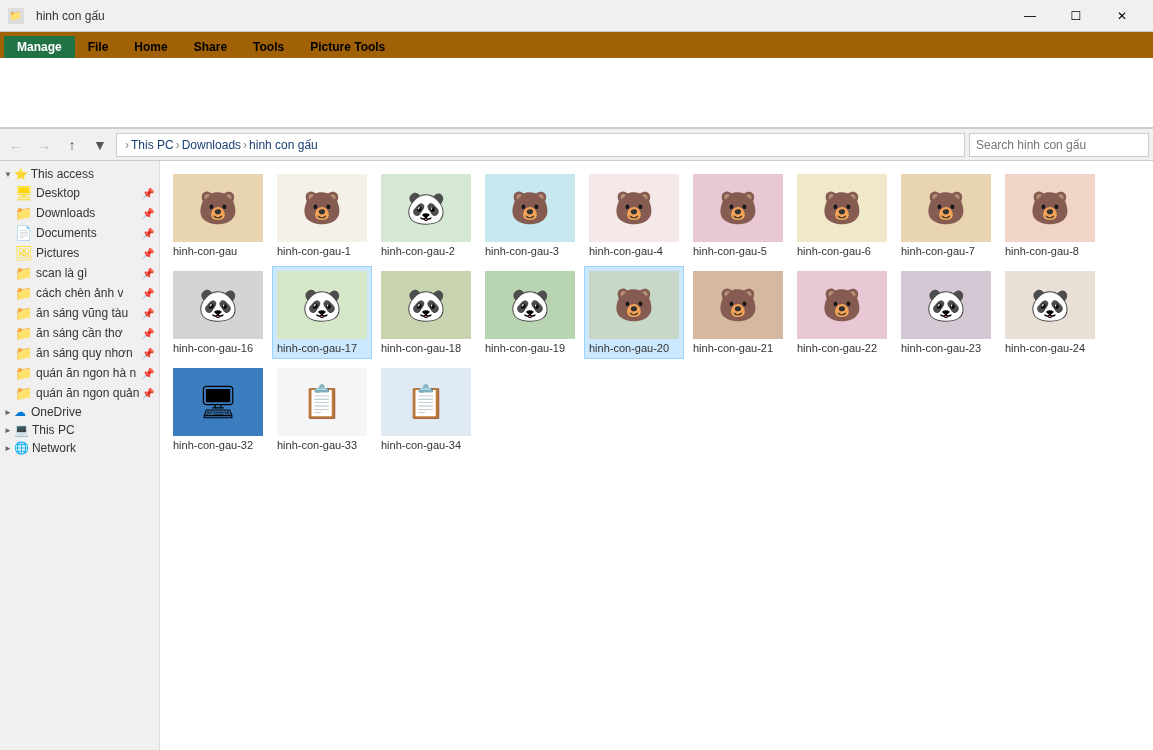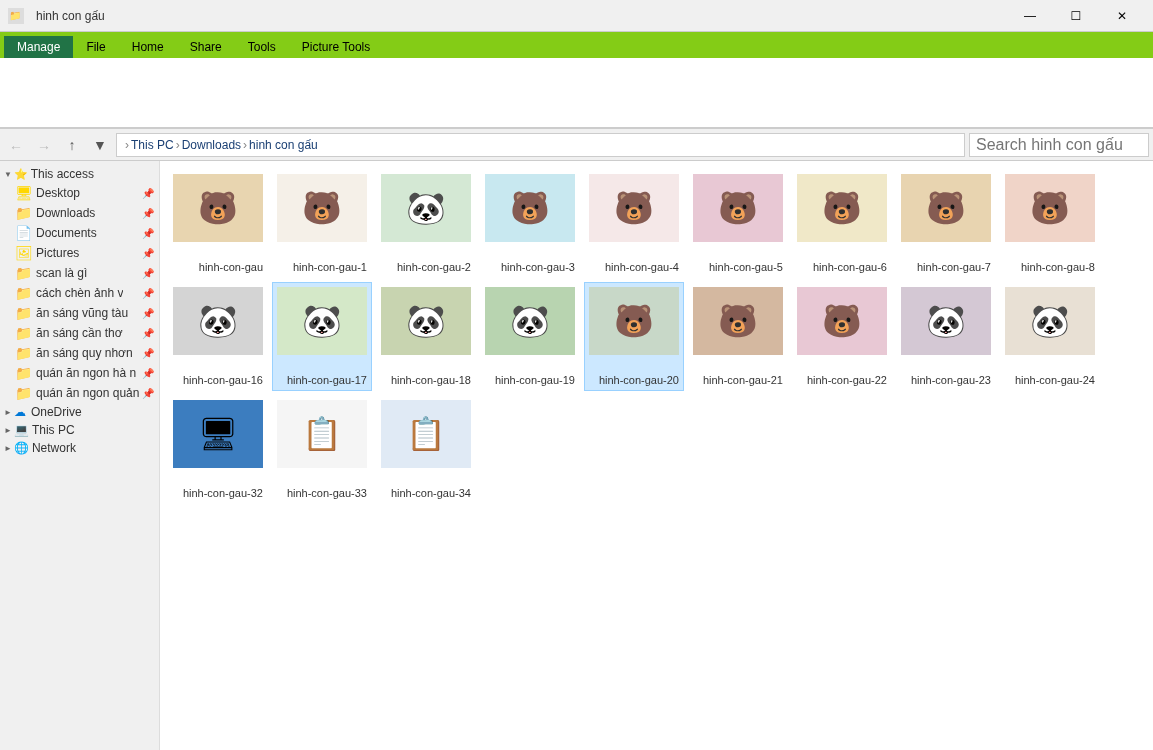--- a/index.html
+++ b/index.html
@@ -28,21 +28,22 @@
     
     .ribbon {
       background: #f0f0f0;
       border-bottom: 1px solid #ccc;
     }
     .ribbon-tabs {
       display: flex;
       height: 26px;
       align-items: flex-end;
       padding: 0 4px;
-      background: #84cc16;
+      background: #a16207;
+      font-weight: bold;
     }
     .ribbon-tab {
       padding: 4px 12px;
       font-size: 12px;
       cursor: pointer;
       border: 1px solid transparent;
       height: 22px;
       display: flex;
       align-items: center;
     }
@@ -100,21 +101,21 @@
       height: 24px;
       border: 1px solid #ccc;
       background: white;
       display: flex;
       align-items: center;
       padding: 0 6px;
     }
     .search-box input {
       border: none;
       outline: none;
-      font-size: 16px;
+      font-size: 12px;
       width: 100%;
       color: #aaa;
     }
 
     
     .main-layout {
       display: flex;
       height: calc(750px - 32px - 96px - 32px);
     }
 
@@ -183,22 +184,22 @@
       display: flex;
       align-items: center;
       justify-content: center;
       overflow: hidden;
       font-size: 10px;
       background: #f5f5f5;
       position: relative;
     }
     .file-name {
       font-size: 11px;
-      text-align: right;
-      margin-top: 19px;
+      text-align: left;
+      margin-top: 3px;
       width: 100%;
       overflow: hidden;
       text-overflow: ellipsis;
       white-space: nowrap;
       color: #333;
     }
   </style>
 </head>
 <body>
 

